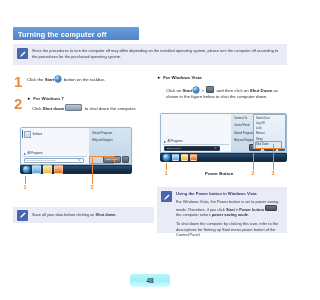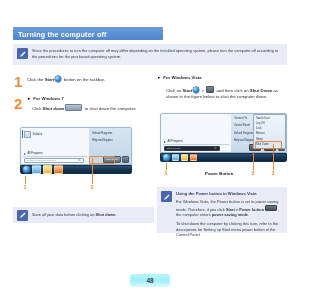--- a/index.html
+++ b/index.html
@@ -8,21 +8,21 @@
     background:#ffffff;
     font-family:"Liberation Sans", sans-serif;
     position:relative;
     overflow:hidden;
     color:#2b2b2b;
   }
   .page{position:absolute;left:0;top:0;width:300px;height:300px;}
 
   
   .title-bar{
-    position:absolute;left:13px;top:27px;width:150px;height:13px;
+    position:absolute;left:13px;top:27px;width:126px;height:13px;
     background:#5a8fd4;
     background:linear-gradient(180deg,#6b9ddb 0%,#4f85cc 100%);
     border-radius:1px;
   }
   .title-bar span{
     display:block;color:#fff;font-size:7.2px;font-weight:bold;
     letter-spacing:.15px;padding:2.6px 0 0 5px;white-space:nowrap;
   }
 
   

